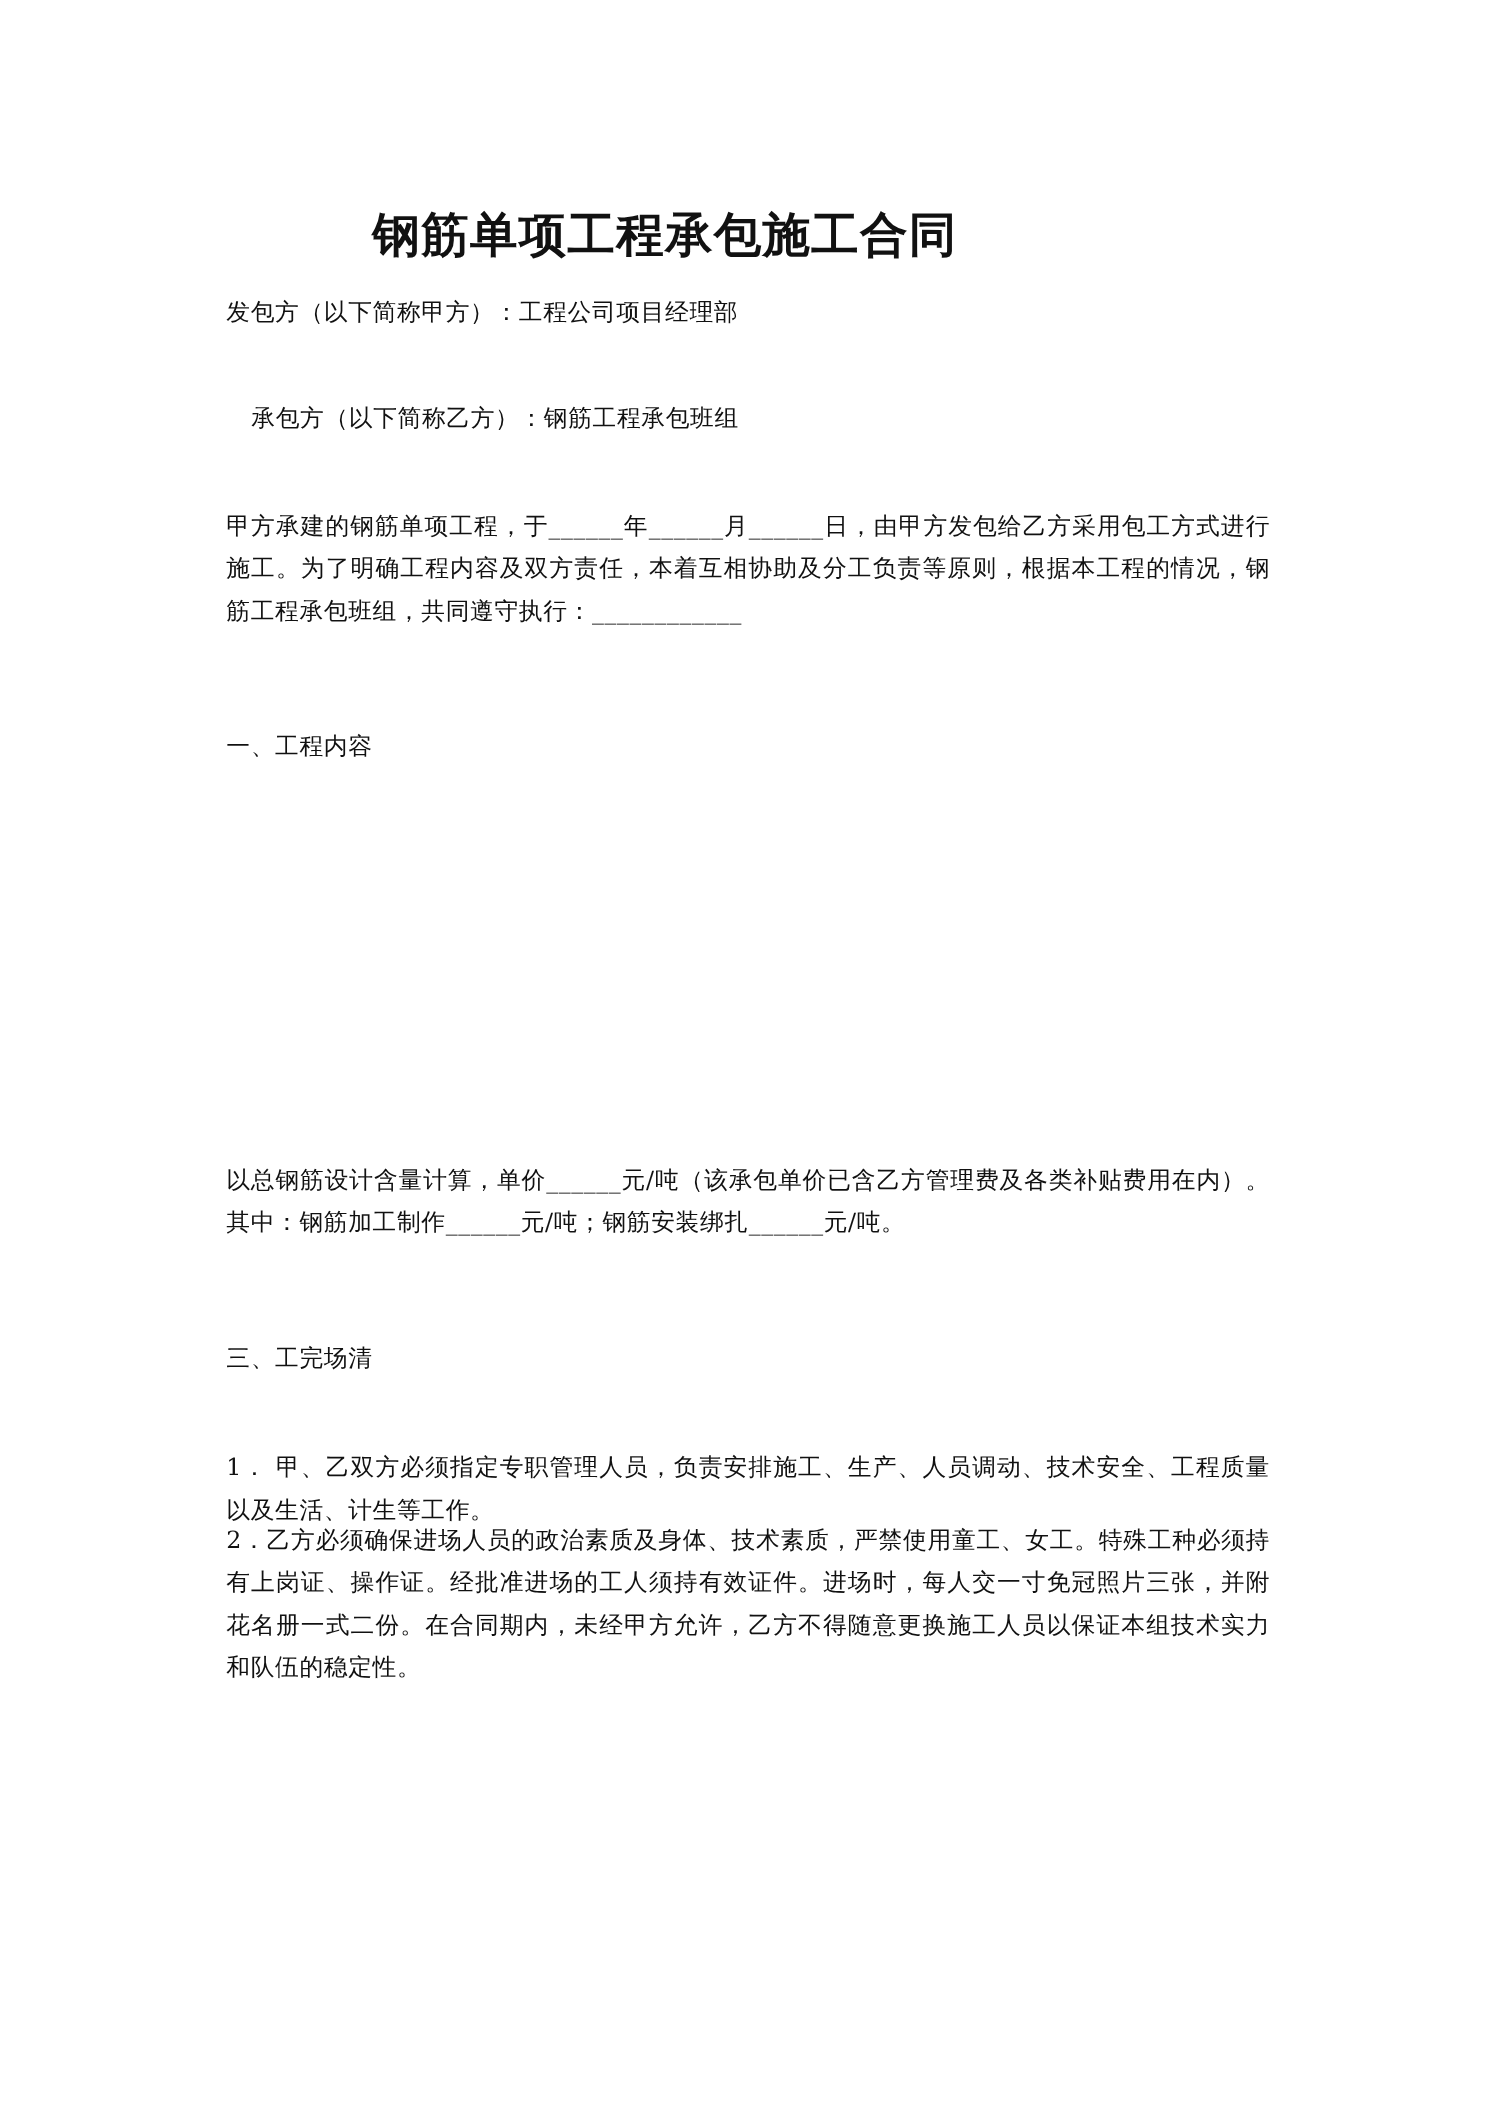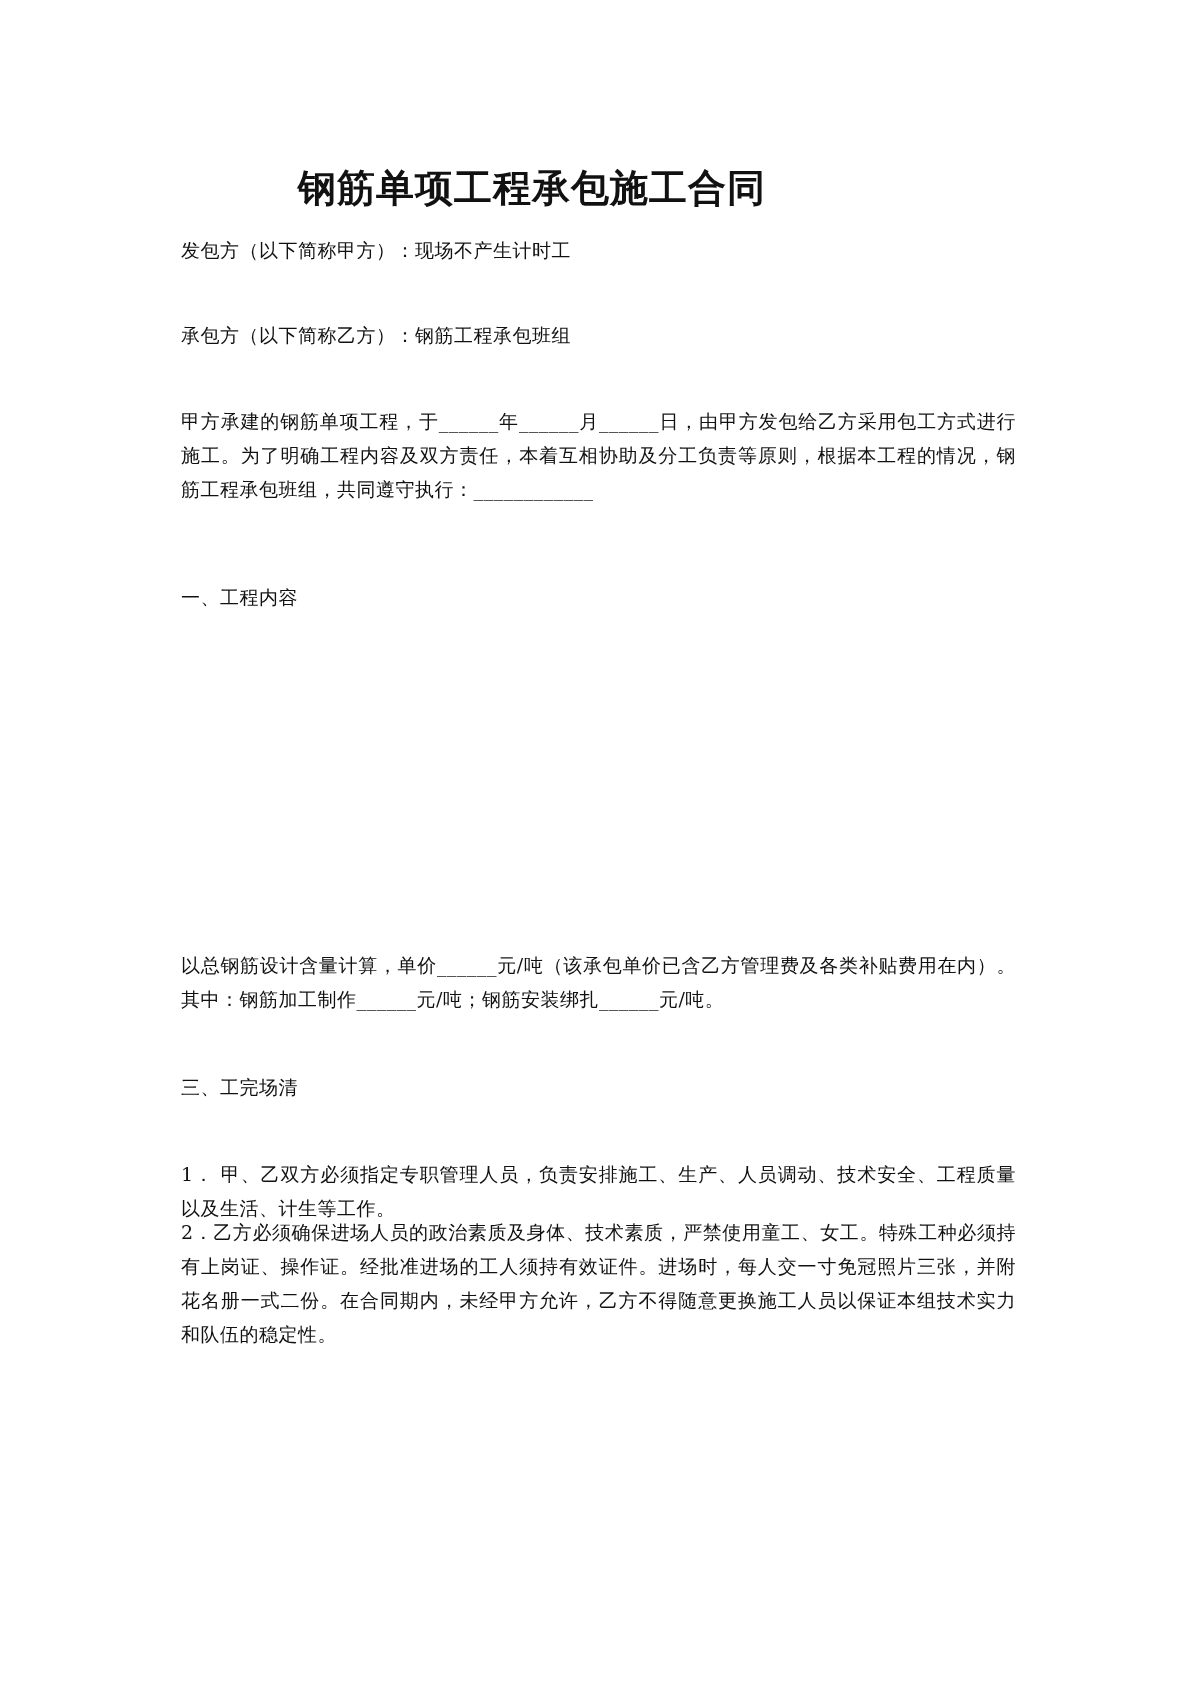--- a/index.html
+++ b/index.html
@@ -10,25 +10,25 @@
              font-size: 38px; font-weight: bold; letter-spacing: 1px; line-height: 50px; }
     .p { position: absolute; left: 181px; width: 835px; font-size: 19px; line-height: 34px;
          text-align: justify; letter-spacing: 0.5px; }
   </style>
 </head>
 <body>
 
 <div class="page">
   <div class="title">钢筋单项工程承包施工合同</div>
 
-  <div class="p" style="top:233px;">发包方（以下简称甲方）：现场不产生计时工</div>
-  <div class="p" style="top:318px;">承包方（以下简称乙方）：钢筋工程承包班组</div>
+  <div class="p" style="top:233px;">发包方（以下简称甲方）：工程公司项目经理部</div>
+  <div class="p" style="top:318px;margin-left:20px;">承包方（以下简称乙方）：钢筋工程承包班组</div>
 
   <div class="p" style="top:404px;">甲方承建的钢筋单项工程，于______年______月______日，由甲方发包给乙方采用包工方式进行施工。为了明确工程内容及双方责任，本着互相协助及分工负责等原则，根据本工程的情况，钢筋工程承包班组，共同遵守执行：____________</div>
 
   <div class="p" style="top:580px;">一、工程内容</div>
 
-  <div class="p" style="top:927px;margin-top:21px;">以总钢筋设计含量计算，单价______元/吨（该承包单价已含乙方管理费及各类补贴费用在内）。其中：钢筋加工制作______元/吨；钢筋安装绑扎______元/吨。</div>
+  <div class="p" style="top:927px;">以总钢筋设计含量计算，单价______元/吨（该承包单价已含乙方管理费及各类补贴费用在内）。其中：钢筋加工制作______元/吨；钢筋安装绑扎______元/吨。</div>
 
   <div class="p" style="top:1070px;">三、工完场清</div>
   <div class="p" style="top:1157px;">1． 甲、乙双方必须指定专职管理人员，负责安排施工、生产、人员调动、技术安全、工程质量以及生活、计生等工作。</div>
   <div class="p" style="top:1215px;">2．乙方必须确保进场人员的政治素质及身体、技术素质，严禁使用童工、女工。特殊工种必须持有上岗证、操作证。经批准进场的工人须持有效证件。进场时，每人交一寸免冠照片三张，并附花名册一式二份。在合同期内，未经甲方允许，乙方不得随意更换施工人员以保证本组技术实力和队伍的稳定性。</div>
 </div>
 
 </body></html>

